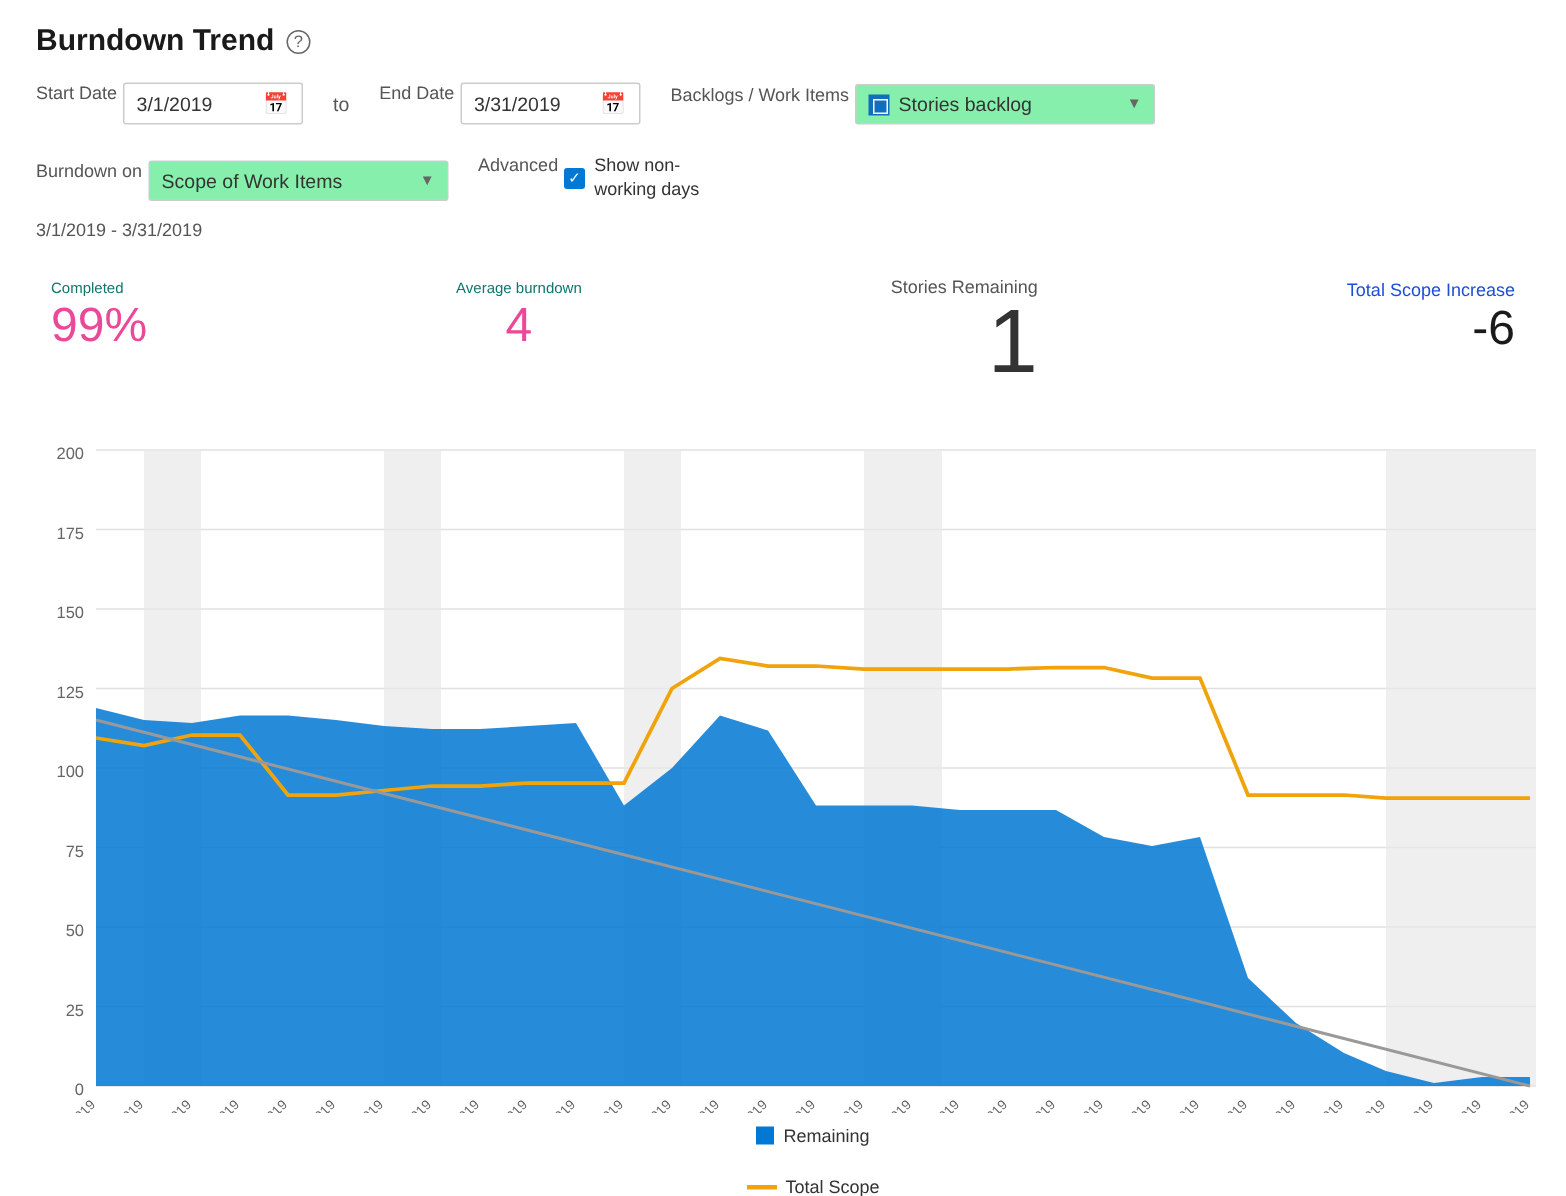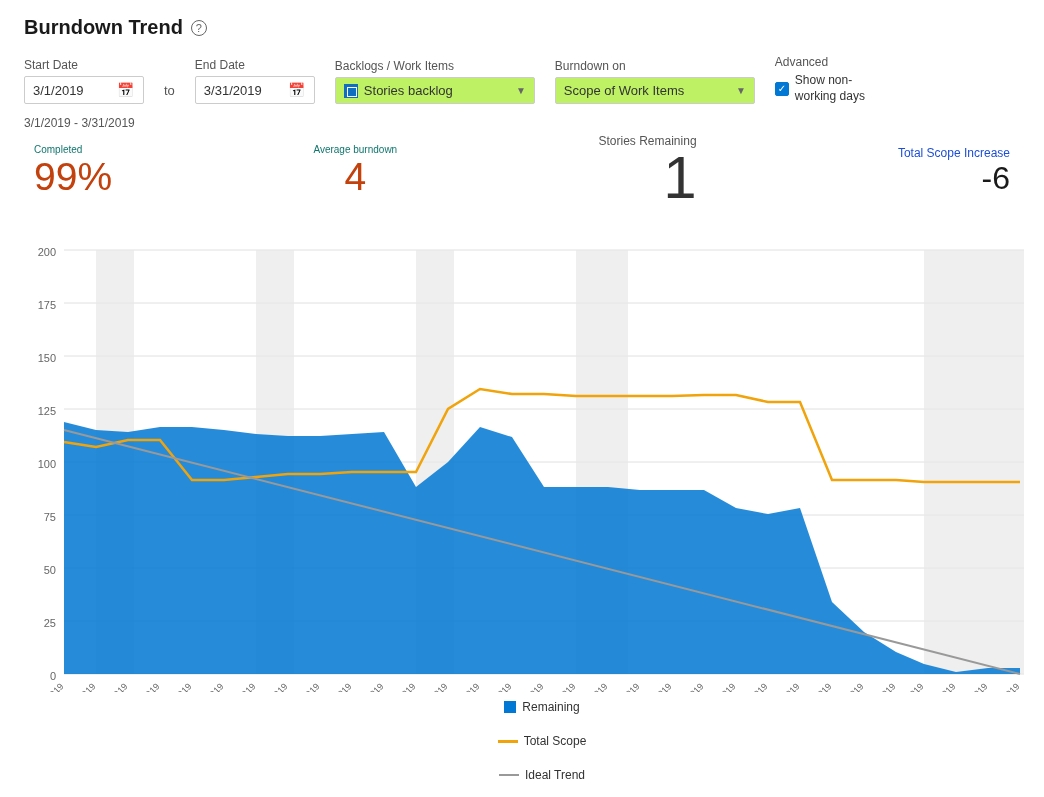--- a/index.html
+++ b/index.html
@@ -2,41 +2,41 @@
 <html><head>
   <meta charset="utf-8">
   <style>
     * { box-sizing: border-box; margin: 0; padding: 0; }
     body { font-family: 'Segoe UI', Arial, sans-serif; background: #fff; color: #333; font-size: 13px; }
     .page { padding: 16px 24px; width: 1044px; min-height: 797px; }
     .header { display: flex; align-items: center; gap: 8px; margin-bottom: 16px; }
     .header h1 { font-size: 20px; font-weight: 600; color: #1a1a1a; }
     .help-icon { width: 16px; height: 16px; border-radius: 50%; border: 1.5px solid #666; display: flex; align-items: center; justify-content: center; font-size: 11px; color: #666; cursor: pointer; }
     .controls { display: flex; align-items: flex-end; gap: 20px; margin-bottom: 12px; flex-wrap: wrap; }
-    .control-group { display: flex; flex-direction: column; gap: 4px; }
+    .control-group { display: flex; flex-direction: row; gap: 4px; }
     .control-label { font-size: 12px; color: #555; }
     .date-input-wrap { display: flex; align-items: center; gap: 6px; }
     .date-input { border: 1px solid #ccc; border-radius: 2px; padding: 5px 8px; font-size: 13px; width: 120px; display: flex; align-items: center; justify-content: space-between; background: #fff; }
     .date-text { font-size: 13px; }
     .cal-icon { color: #666; font-size: 14px; }
     .to-label { font-size: 13px; color: #555; padding-bottom: 6px; }
-    .dropdown-wrap { border: 1px solid #ccc; border-radius: 2px; padding: 5px 8px; font-size: 13px; display: flex; align-items: center; gap: 6px; background: #bef264; cursor: pointer; min-width: 160px; }
+    .dropdown-wrap { border: 1px solid #ccc; border-radius: 2px; padding: 5px 8px; font-size: 13px; display: flex; align-items: center; gap: 6px; background: #86efac; cursor: pointer; min-width: 160px; }
     .dropdown-wrap.wide { min-width: 200px; }
     .backlog-icon { width: 14px; height: 14px; background: #106ebe; display: inline-block; position: relative; }
     .backlog-icon::after { content: ''; position: absolute; top: 3px; left: 3px; width: 8px; height: 8px; border: 1.5px solid #fff; }
     .chevron { font-size: 10px; color: #666; margin-left: auto; }
-    .advanced-group { display: flex; flex-direction: column; gap: 4px; }
+    .advanced-group { display: flex; flex-direction: row; gap: 4px; }
     .advanced-label { font-size: 12px; color: #555; }
     .checkbox-wrap { display: flex; align-items: center; gap: 6px; }
     .checkbox-blue { width: 14px; height: 14px; background: #0078d4; border: 1px solid #0078d4; border-radius: 2px; display: flex; align-items: center; justify-content: center; }
     .checkmark { color: #fff; font-size: 10px; }
     .checkbox-label { font-size: 12px; max-width: 80px; line-height: 1.3; }
     .date-range { font-size: 12px; color: #555; margin-bottom: 4px; }
     .stat-label { font-size: 10px; color: #0f766e; }
-    .stat-value { font-size: 39px; font-weight: 300; color: #c2410c; }
+    .stat-value { font-size: 32px; font-weight: 300; color: #ec4899; }
     .stories-label { font-size: 12px; color: #555; text-align: right; }
     .stories-value { font-size: 60px; font-weight: 200; line-height: 1; }
     .total-scope-label { font-size: 12px; color: #1d4ed8; }
     .total-scope-value { font-size: 32px; font-weight: 300; color: #1a1a1a; }
     .top-stats { display: flex; justify-content: space-between; align-items: center; padding: 0 10px; margin-bottom: 4px; }
     .chart-container { position: relative; margin-top: 4px; }
     .legend { display: flex; gap: 20px; align-items: center; margin-top: 8px; padding-left: 40px; flex-direction: column; }
     .legend-item { display: flex; align-items: center; gap: 6px; font-size: 12px; }
     .legend-dot-blue { width: 12px; height: 12px; background: #0078d4; }
     .legend-line-orange { width: 20px; height: 3px; background: #f0a30a; }
@@ -104,21 +104,21 @@
 
   <div class="top-stats">
     <div>
       <div class="stat-label">Completed</div>
       <div class="stat-value">99%</div>
     </div>
     <div style="text-align:center;">
       <div class="stat-label">Average burndown</div>
       <div class="stat-value">4</div>
     </div>
-    <div style="text-align:right;">
+    <div style="text-align:right;margin-top:20px;">
       <div class="stories-label">Stories Remaining</div>
       <div class="stories-value">1</div>
     </div>
     <div style="text-align:right;">
       <div class="total-scope-label">Total Scope Increase</div>
       <div class="total-scope-value">-6</div>
     </div>
   </div>
 
   <div class="chart-container">

